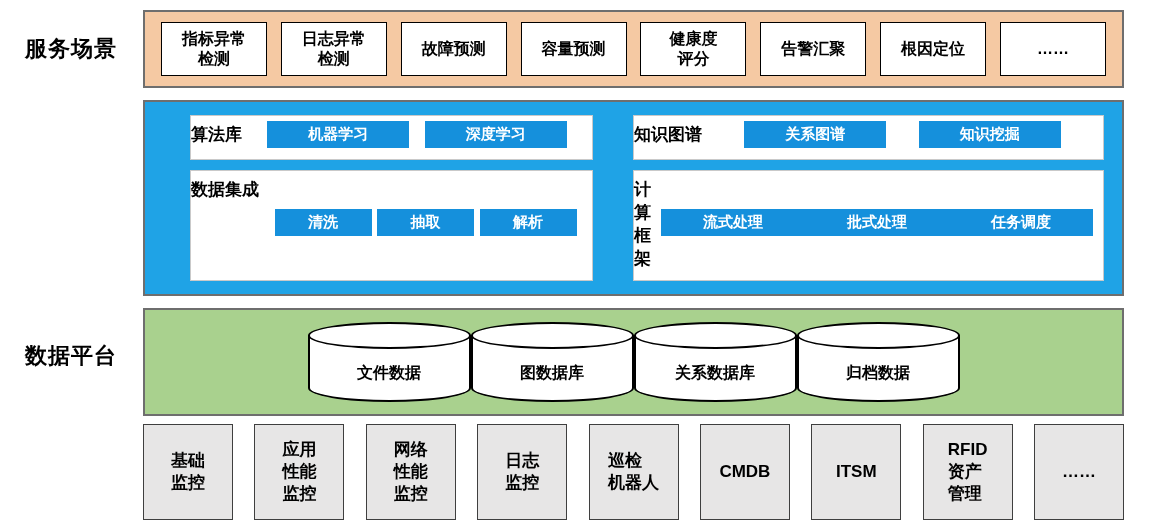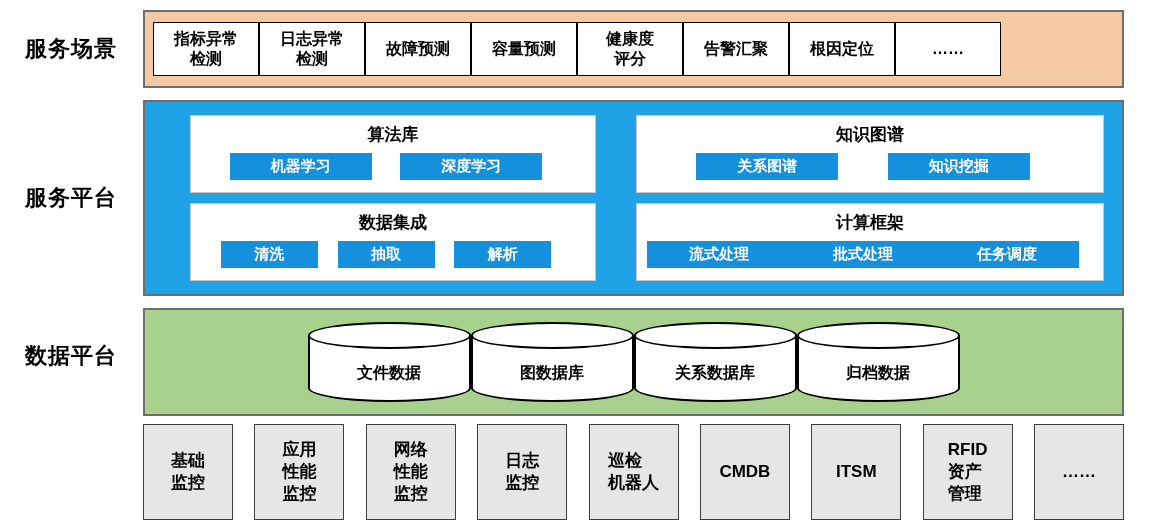--- a/index.html
+++ b/index.html
@@ -39,22 +39,22 @@
   }
 
   
   .band-scenarios {
     top: 10px;
     height: 78px;
     background: var(--c-scenario-band, #F5C9A3);
     border: 2px solid #6e6e6e;
     display: flex;
     align-items: center;
-    justify-content: flex-start;
-    padding: 0 8px;
+    justify-content: space-between;
+    padding: 0 16px;
   }
   .sc-box {
     width: 106px;
     height: 54px;
     background: #fff;
     border: 1.5px solid #000;
     box-sizing: border-box;
     display: flex;
     align-items: center;
     justify-content: center;
@@ -74,36 +74,36 @@
     display: grid;
     grid-template-columns: 1fr 1fr;
     column-gap: 40px;
     row-gap: 10px;
     padding: 13px 18px 13px 45px;
   }
   .panel {
     background: #fff;
     border: 1px solid #c9c9c9;
     display: flex;
-    flex-direction: column;
+    flex-direction: row;
     box-sizing: border-box;
     justify-content: center;
   }
   .panel-title {
     text-align: center;
     font-weight: bold;
     font-size: 17px;
     margin-top: 7px;
   }
   .panel-buttons {
     flex: 1;
     display: flex;
     align-items: center;
     justify-content: space-evenly;
-    padding: 0 24px 6px 10px;
+    padding: 0 10px 6px 10px;
   }
   .pbtn {
     background: var(--c-platform-button, #1590DC);
     color: #fff;
     font-weight: bold;
     font-size: 15px;
     height: 27px;
     display: flex;
     align-items: center;
     justify-content: center;
@@ -174,21 +174,20 @@
     white-space: pre-line;
     text-align: left;
   }
 </style>
 </head>
 <body>
 
 <div class="canvas">
 
   <div class="row-label lbl-scenarios">服务场景</div>
-  <div class="row-label lbl-platform">服务平台</div>
   <div class="row-label lbl-data">数据平台</div>
 
   <div class="band band-scenarios">
     <div class="sc-box">指标异常
 检测</div>
     <div class="sc-box">日志异常
 检测</div>
     <div class="sc-box">故障预测</div>
     <div class="sc-box">容量预测</div>
     <div class="sc-box">健康度

